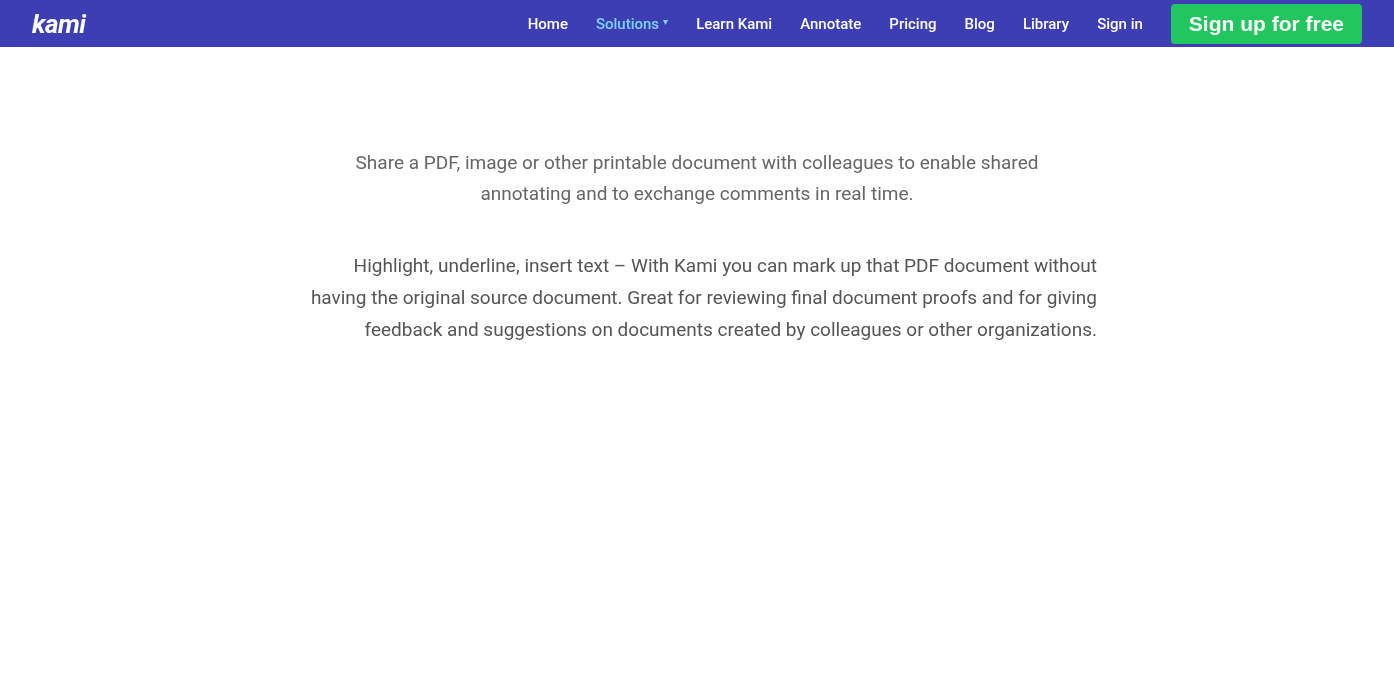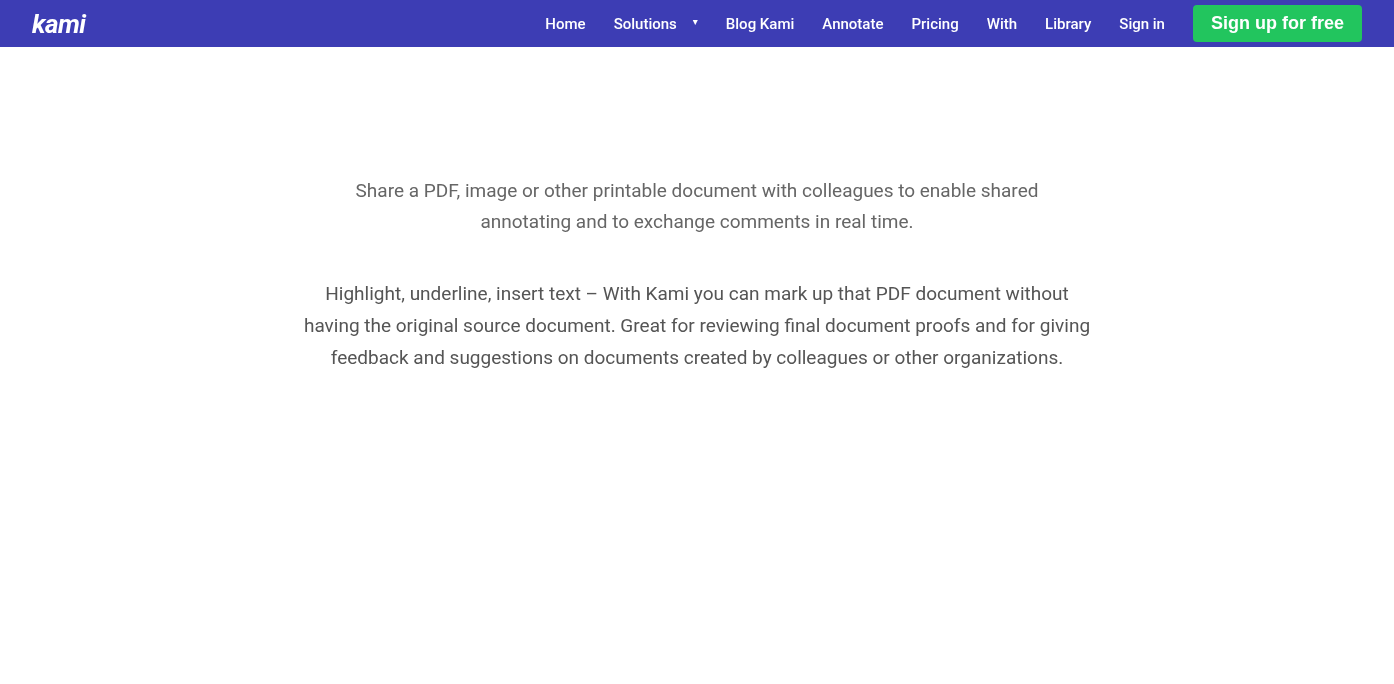--- a/index.html
+++ b/index.html
@@ -46,36 +46,36 @@
       font-weight: 500;
       text-decoration: none;
       cursor: pointer;
       white-space: nowrap;
       text-align: right;
     }
 
     .nav-link-solutions {
       display: flex;
       align-items: flex-start;
-      gap: 16px;
-      color: #ffffff;
+      gap: 4px;
+      color: #7dd3fc;
       font-size: 15px;
       font-weight: 500;
       cursor: pointer;
     }
 
     .chevron-down {
       font-size: 10px;
       margin-top: 1px;
     }
 
     .nav-signup-btn {
       background-color: #22c55e;
       color: #ffffff;
-      font-size: 18px;
+      font-size: 21px;
       font-weight: 700;
       border: none;
       border-radius: 4px;
       padding: 8px 18px;
       cursor: pointer;
       white-space: nowrap;
     }
 
     
     .main-content {
@@ -94,48 +94,48 @@
       margin-bottom: 28px;
       line-height: 1.15;
     }
 
     .main-subtitle {
       font-size: 19px;
       color: #666;
       line-height: 1.65;
       max-width: 740px;
       margin-bottom: 40px;
-      margin-top: 28px;
     }
 
     .main-body {
       font-size: 19px;
       color: #555;
       line-height: 1.7;
       max-width: 800px;
+      text-align: right;
     }
   </style>
 </head>
 <body>
 
 <nav>
   <a class="nav-logo">kami</a>
 
   <div class="nav-links">
     <a class="nav-link">Home</a>
 
     <span class="nav-link-solutions">
       <span>Solutions</span>
       <span class="chevron-down">▾</span>
     </span>
 
-    <a class="nav-link">Blog Kami</a>
+    <a class="nav-link">Learn Kami</a>
     <a class="nav-link">Annotate</a>
     <a class="nav-link">Pricing</a>
-    <a class="nav-link">With</a>
+    <a class="nav-link">Blog</a>
     <a class="nav-link">Library</a>
     <a class="nav-link">Sign in</a>
 
     <button class="nav-signup-btn">Sign up for free</button>
   </div>
 </nav>
 
 <main class="main-content">
   <p class="main-subtitle">Share a PDF, image or other printable document with colleagues to enable shared annotating and to exchange comments in real time.</p>
   <p class="main-body">Highlight, underline, insert text – With Kami you can mark up that PDF document without having the original source document. Great for reviewing final document proofs and for giving feedback and suggestions on documents created by colleagues or other organizations.</p>

